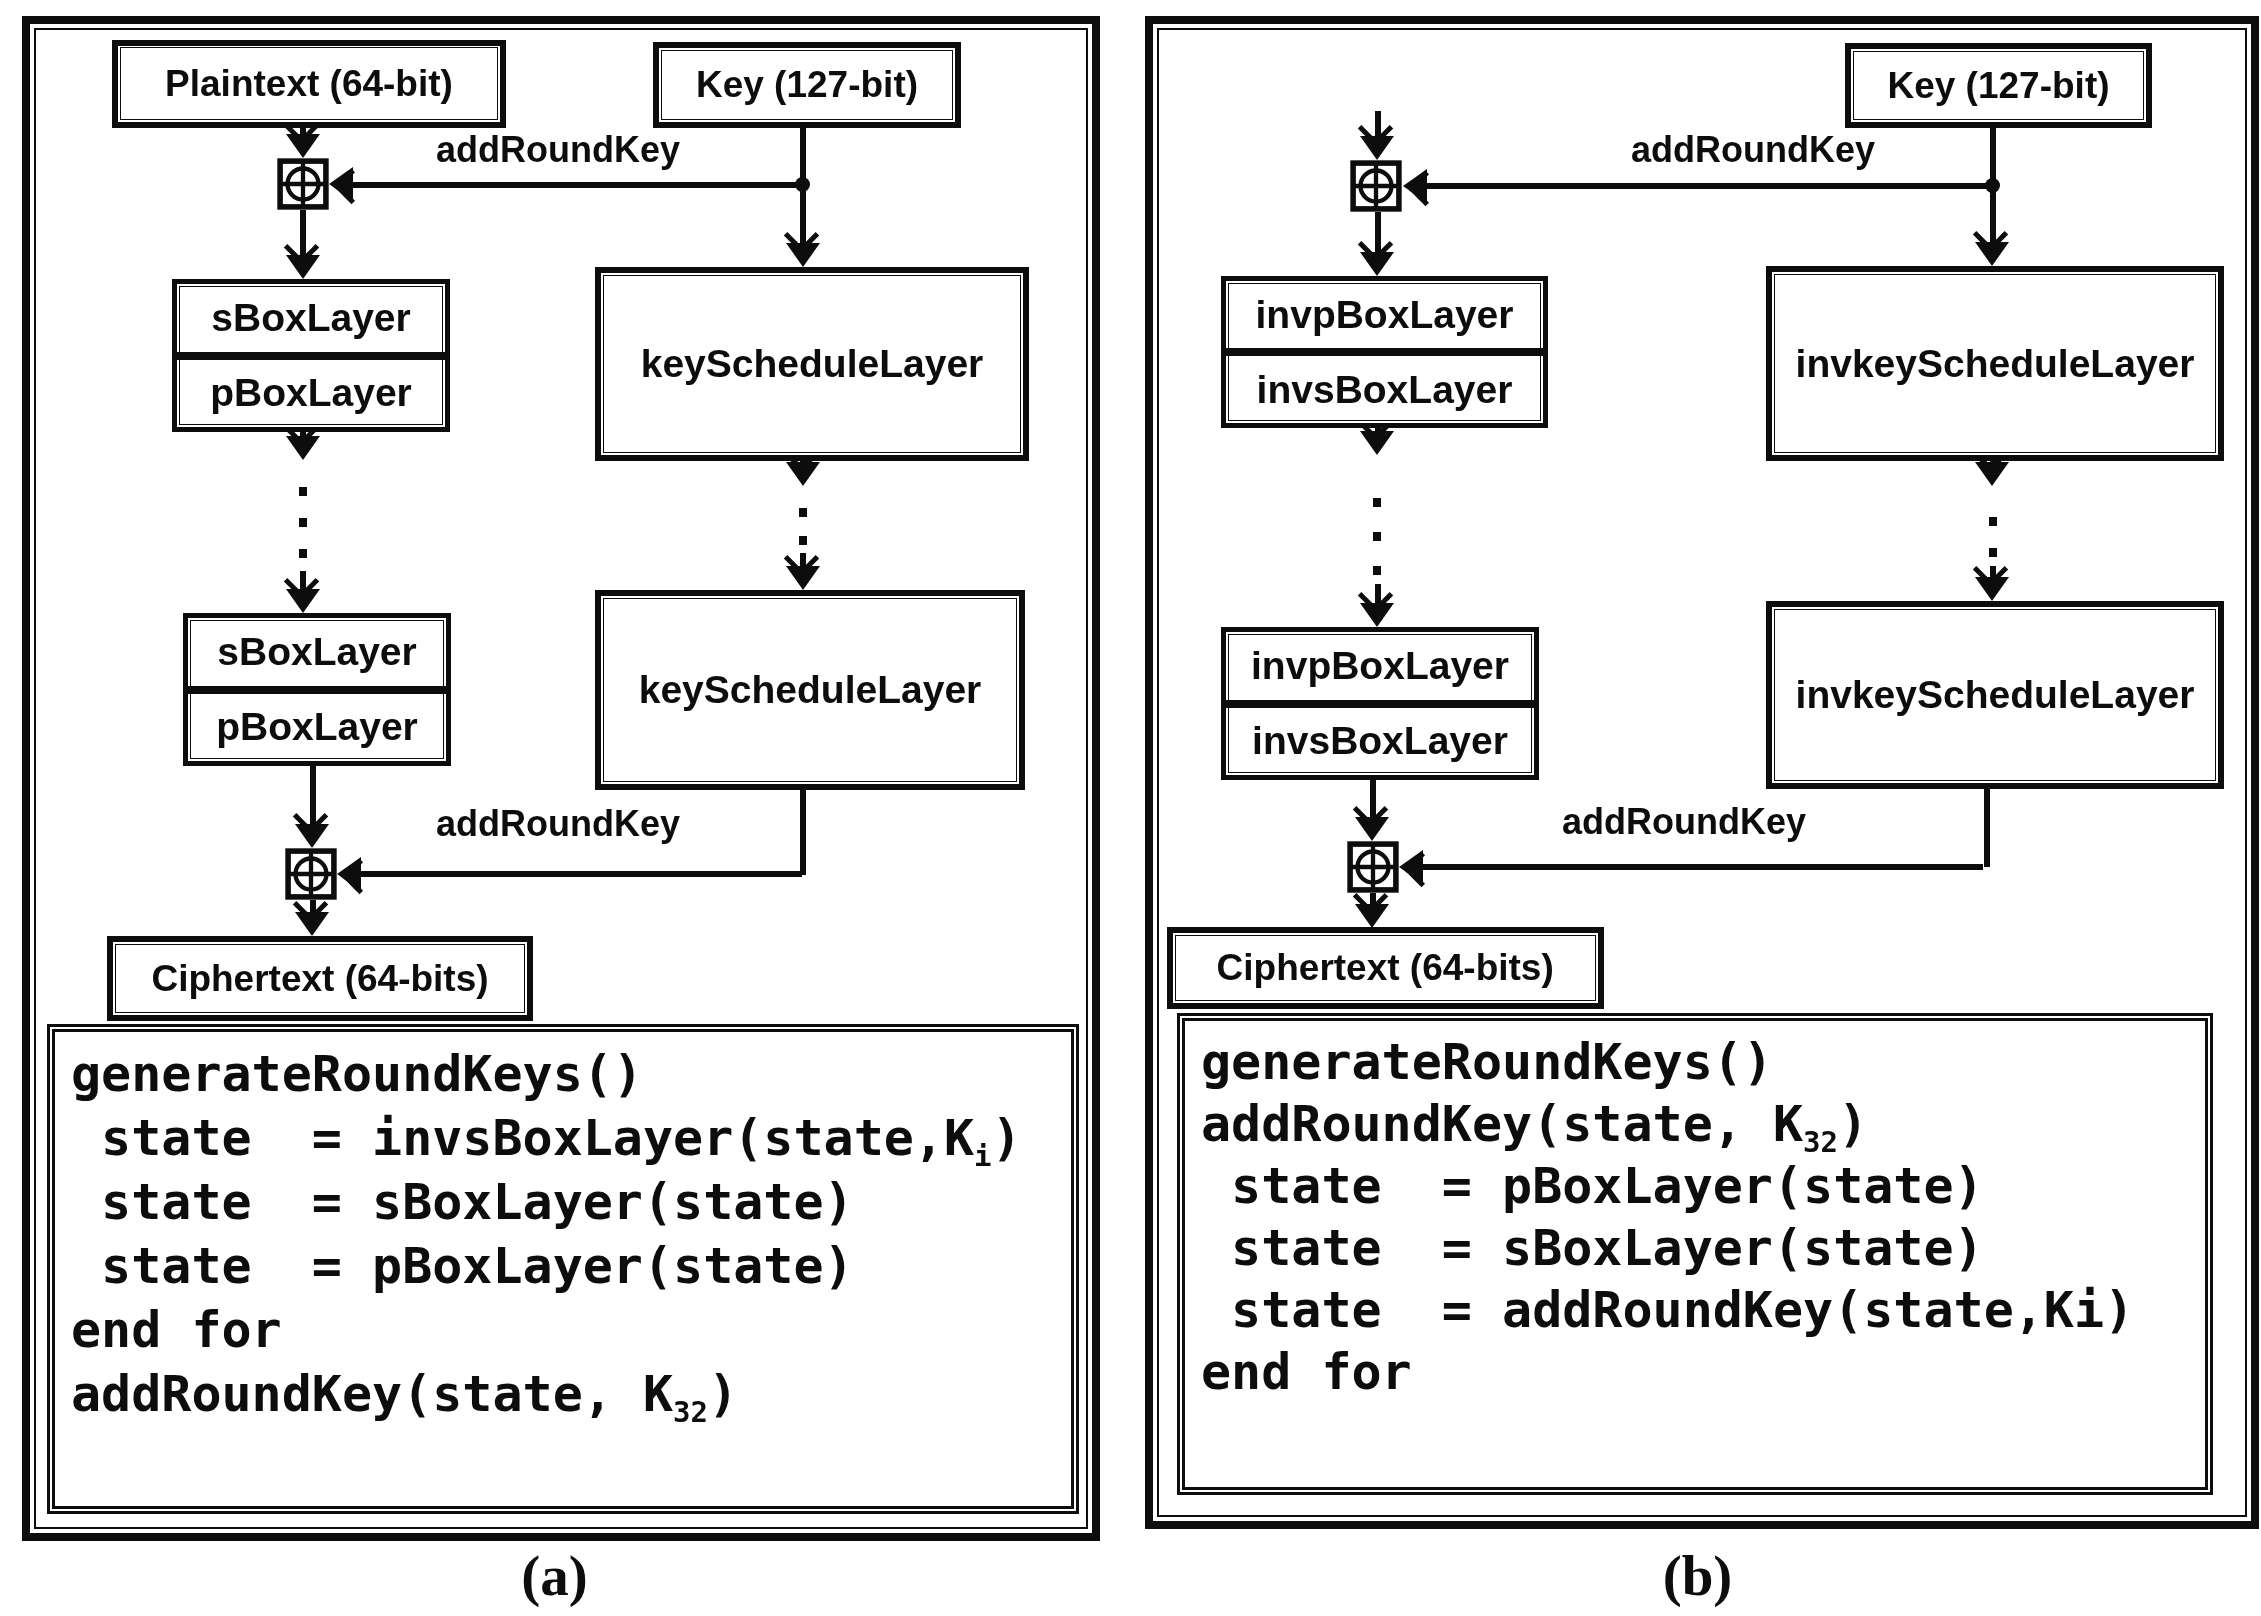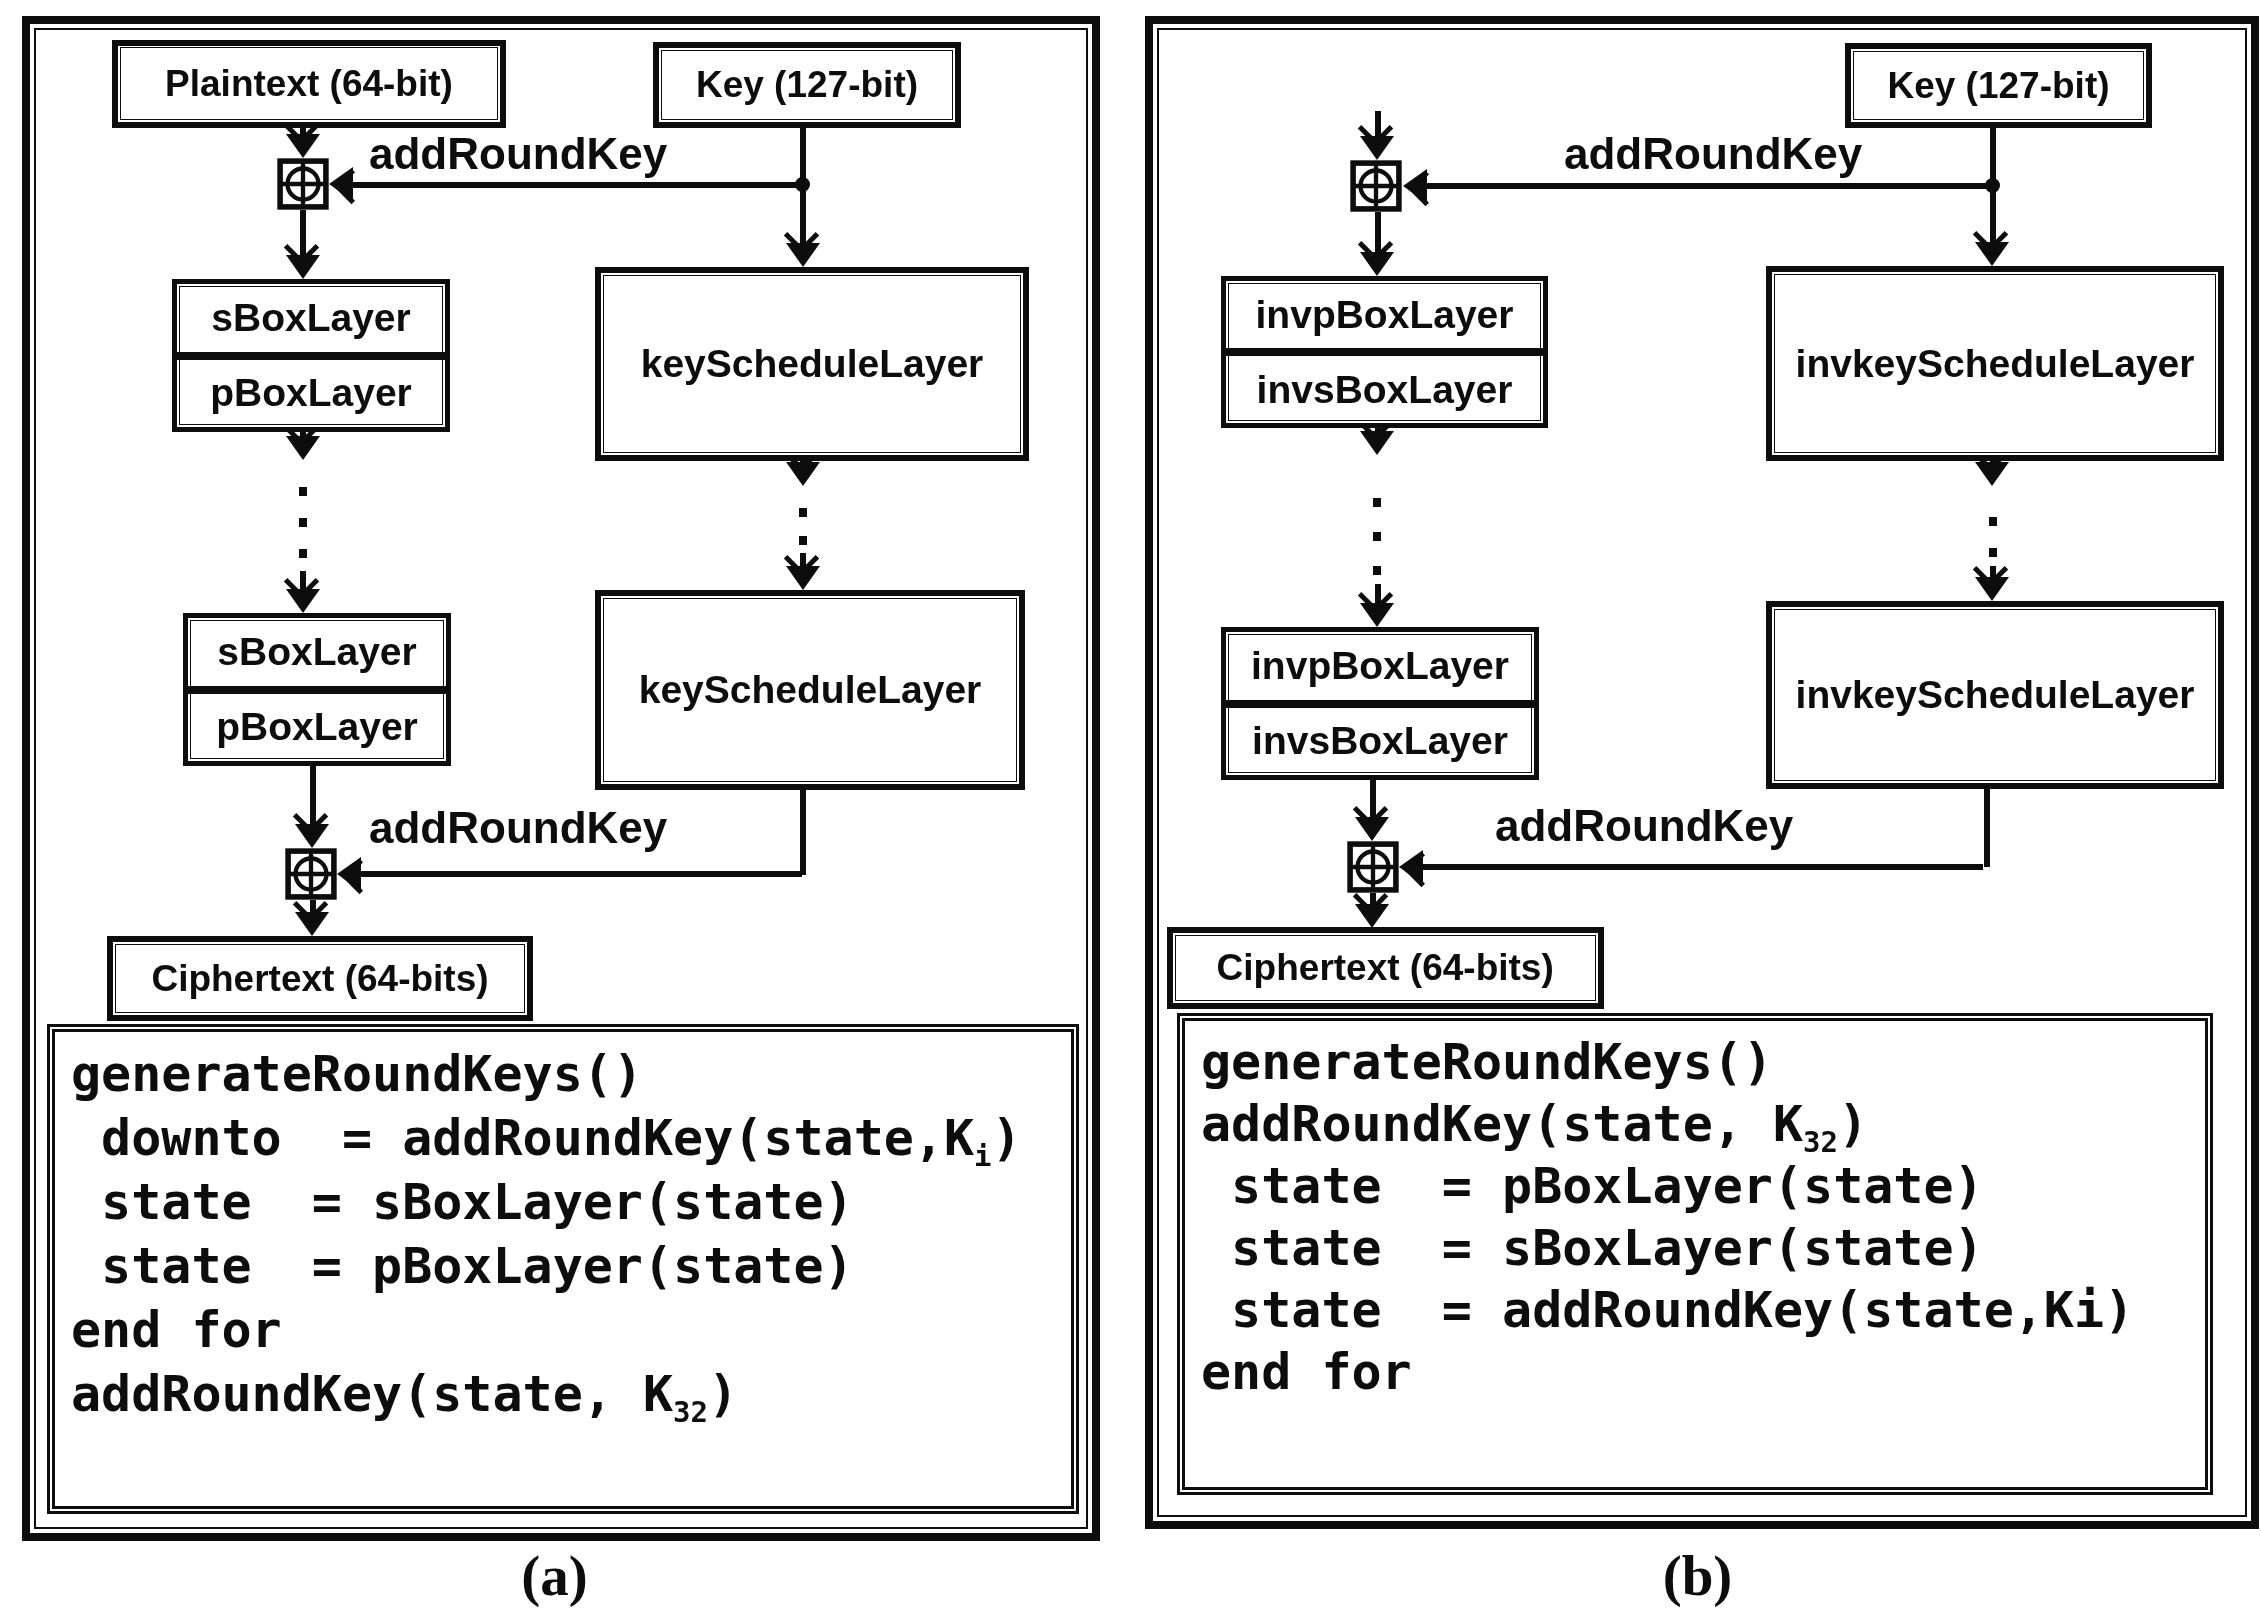--- a/index.html
+++ b/index.html
@@ -38,21 +38,21 @@
   .ah-l:before{content:"";position:absolute;left:10px;top:-10px;width:20px;height:20px;
         border-right:5.6px solid #0d0d0d;border-bottom:5.6px solid #0d0d0d;transform:rotate(135deg);}
   .dt{position:absolute;width:7.5px;height:9.3px;background:#0d0d0d;z-index:1;}
   .jdot{position:absolute;width:15px;height:15px;border-radius:50%;background:#0d0d0d;z-index:3;}
 
   
   .xorbox{position:absolute;width:52px;height:52px;z-index:5;background:#fff;}
   .xorbox svg{display:block;width:100%;height:100%;}
 
   
-  .arklabel{position:absolute;width:311px;text-align:left;font-weight:bold;font-size:44px;z-index:4;white-space:nowrap;}
+  .arklabel{position:absolute;width:311px;text-align:right;font-weight:bold;font-size:36px;z-index:4;white-space:nowrap;}
 
   
   .pseudobox{position:absolute;border:8.7px double #0d0d0d;background:#fff;z-index:4;
              font-family:"DejaVu Sans Mono",monospace;font-weight:bold;}
   .pseudobox .code{padding:10px 0 0 16px;}
   .codeline{height:64px;line-height:64px;font-size:50px;white-space:pre;}
   #panelB .codeline{height:62px;line-height:62px;}
   .codeline sub{font-size:0.58em;line-height:0;}
 
   
@@ -154,21 +154,21 @@
     <div class="vline" style="left:280px;top:876px;height:13.7px;"></div>
     <div class="ah-d" style="left:265px;top:888px;"></div>
     <div class="flowbox" style="left:77px;top:912px;width:414px;height:73px;">
       <span class="thin"></span>
       <span>Ciphertext (64-bits)</span>
     </div>
 
     <div class="pseudobox" style="left:17px;top:1000px;width:1016px;height:474px;">
       <div class="code">
         <div class="codeline"><span>generateRoundKeys()</span></div>
-        <div class="codeline"><span> downto  = addRoundKey(state,K</span><sub>i</sub><span>)</span></div>
+        <div class="codeline"><span> state  = invsBoxLayer(state,K</span><sub>i</sub><span>)</span></div>
         <div class="codeline"><span> state  = sBoxLayer(state)</span></div>
         <div class="codeline"><span> state  = pBoxLayer(state)</span></div>
         <div class="codeline"><span>end for</span></div>
         <div class="codeline"><span>addRoundKey(state, K</span><sub>32</sub><span>)</span></div>
       </div>
     </div>
   </section>
 
   <section class="panel" id="panelB">
     <div class="inner-line"></div>

